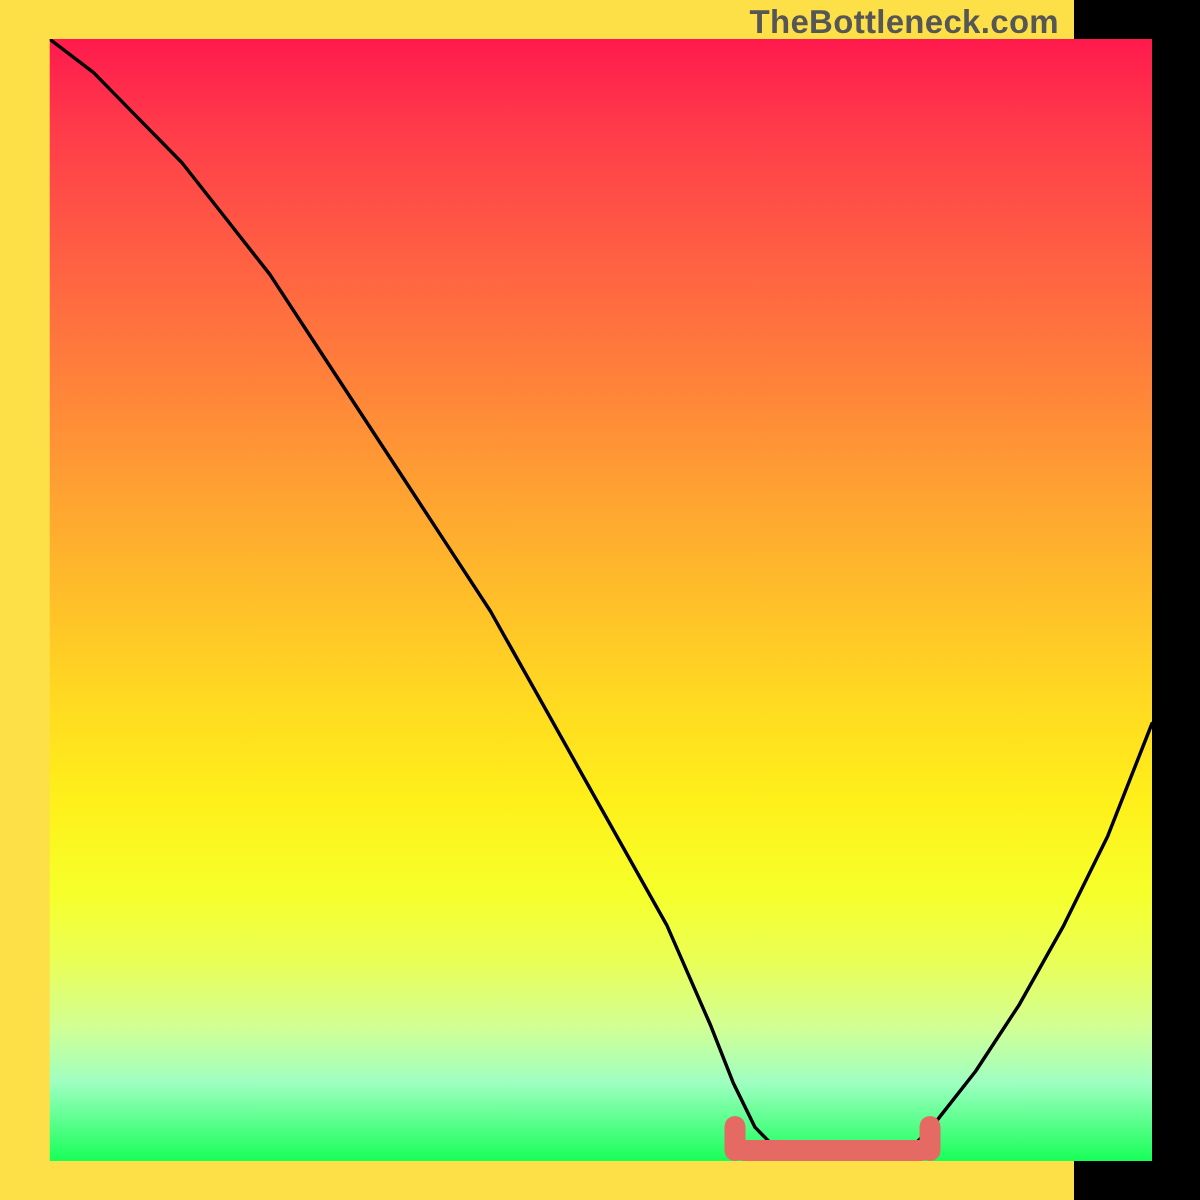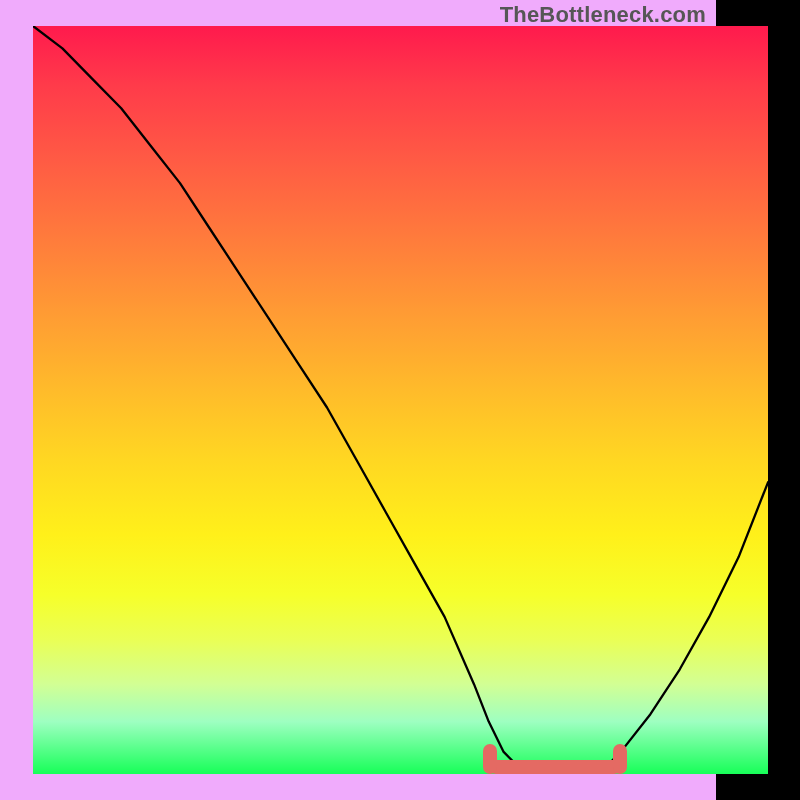--- a/index.html
+++ b/index.html
@@ -1,21 +1,21 @@
 <!DOCTYPE html>
 <html><head>
 <meta charset="utf-8">
 <style>
   * { margin: 0; padding: 0; box-sizing: border-box; }
   html, body { width: 800px; height: 800px; overflow: hidden; background: #000; }
   .frame {
     position: relative;
     width: 716px;
     height: 800px;
-    background: #f0abfc;
+    background: #fde047;
   }
   .watermark {
     position: absolute;
     top: 2px;
     right: 10px;
     font-family: Arial, Helvetica, sans-serif;
     font-size: 22px;
     font-weight: 600;
     color: #565656;
     letter-spacing: 0.2px;

